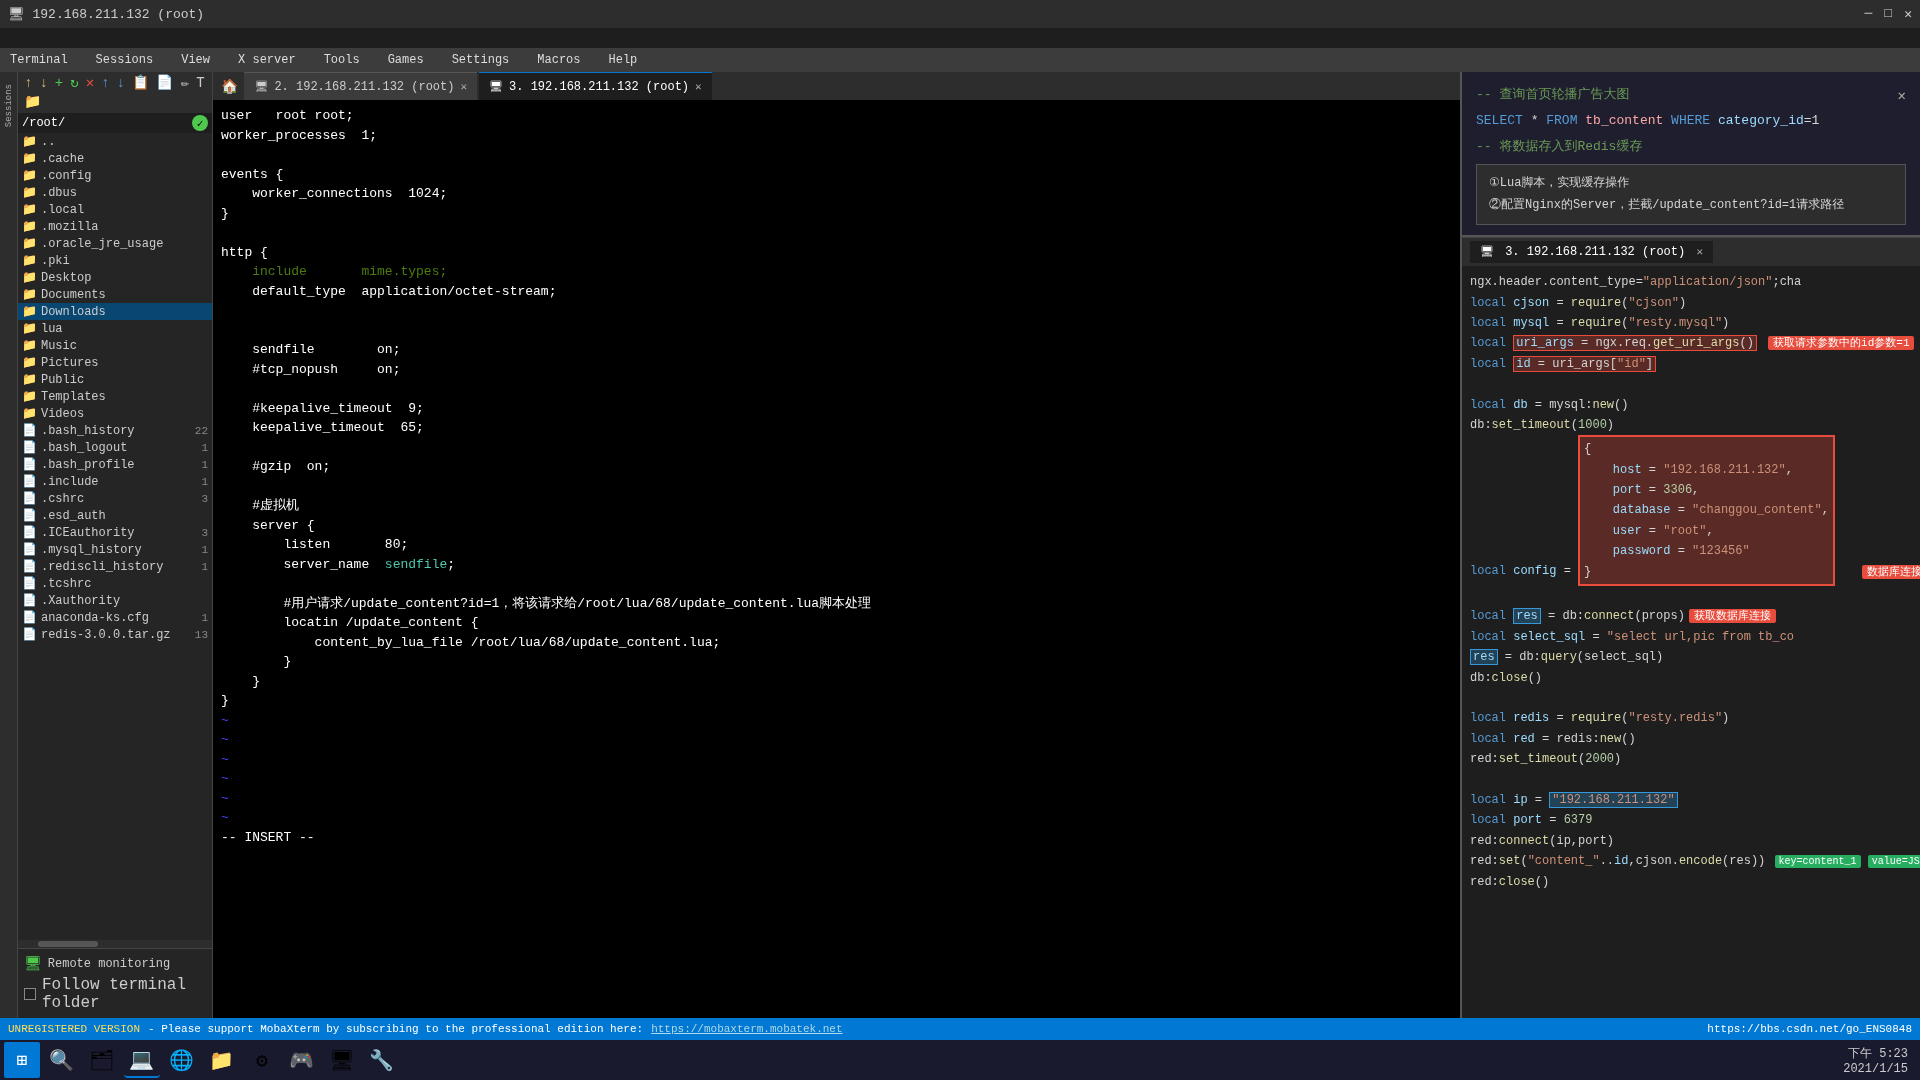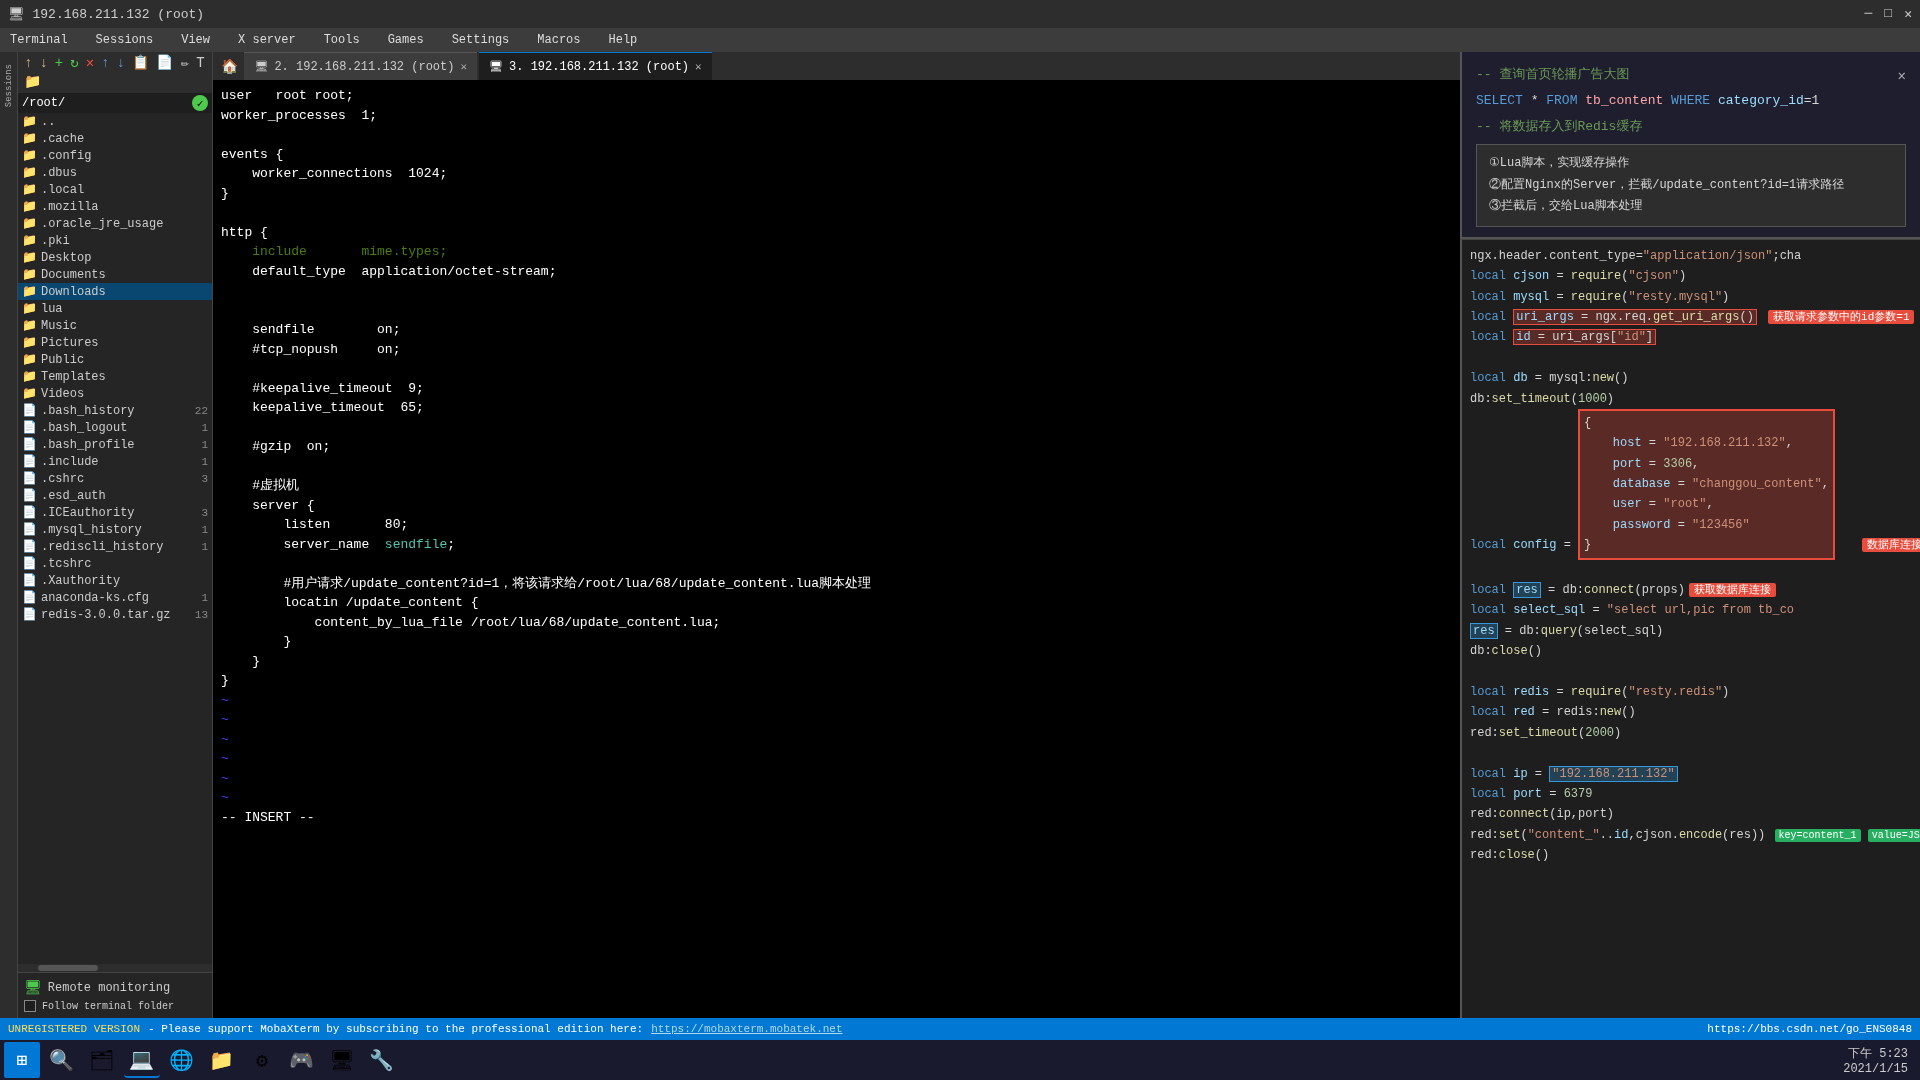--- a/index.html
+++ b/index.html
@@ -22,20 +22,21 @@
     .menu-bar {
       background: #3c3c3c;
       color: #ddd;
       font-size: 12px;
       padding: 2px 4px;
       display: flex;
       align-items: center;
       gap: 16px;
       height: 24px;
       flex-shrink: 0;
+      margin-top: 20px;
     }
     .menu-item { cursor: pointer; padding: 2px 6px; }
 
     
     .main-layout {
       display: flex;
       flex: 1;
       overflow: hidden;
     }
 
@@ -162,21 +163,21 @@
       gap: 6px;
       font-size: 12px;
       color: #ccc;
       padding: 2px;
     }
     .monitor-icon { color: #4ec94e; font-size: 14px; }
     .follow-folder {
       display: flex;
       align-items: center;
       gap: 6px;
-      font-size: 10px;
+      font-size: 16px;
       color: #ccc;
       padding: 2px;
     }
     .checkbox { width: 12px; height: 12px; border: 1px solid #888; background: #1e1e1e; flex-shrink: 0; }
 
     
     .terminal-area {
       flex: 1;
       display: flex;
       flex-direction: column;
@@ -627,25 +628,31 @@
       <div class="sql-panel" style="padding:10px 14px; line-height:2;">
         <span class="sql-close">✕</span>
         <div class="sql-comment">-- 查询首页轮播广告大图</div>
         <div>
           <span class="sql-keyword">SELECT</span> <span style="color:#d4d4d4;">*</span> <span class="sql-keyword">FROM</span> <span class="sql-table">tb_content</span> <span class="sql-keyword">WHERE</span> <span style="color:#9cdcfe;">category_id</span><span style="color:#d4d4d4;">=1</span>
         </div>
         <div class="sql-comment">-- 将数据存入到Redis缓存</div>
         <div style="background:#2d2d2d; border:1px solid #555; padding:8px 12px; margin-top:4px; color:#d4d4d4; font-size:12px; line-height:1.8;">
           <div>①Lua脚本，实现缓存操作</div>
           <div>②配置Nginx的Server，拦截/update_content?id=1请求路径</div>
-          <div>③拦截后，交给Lua脚本处理</div>
         </div>
       </div>
 
       <div class="lua-panel">
+        <div class="lua-tab-bar">
+          <div class="lua-tab active">
+            <span style="font-size:11px;">🖥</span>
+            <span style="margin-left:4px;">3. 192.168.211.132 (root)</span>
+            <span class="lua-close">✕</span>
+          </div>
+        </div>
         <div class="lua-content"><span style="color:#d4d4d4;">ngx.header.content_type=<span style="color:#ce9178;">"application/json"</span>;cha</span>
 <span style="color:#569cd6;">local</span> <span style="color:#9cdcfe;">cjson</span> = <span style="color:#dcdcaa;">require</span>(<span style="color:#ce9178;">"cjson"</span>)
 <span style="color:#569cd6;">local</span> <span style="color:#9cdcfe;">mysql</span> = <span style="color:#dcdcaa;">require</span>(<span style="color:#ce9178;">"resty.mysql"</span>)
 <span style="color:#569cd6;">local</span> <span style="background:rgba(231,76,60,0.3); border:1px solid #e74c3c; padding:0 2px;"><span style="color:#9cdcfe;">uri_args</span> = ngx.req.<span style="color:#dcdcaa;">get_uri_args</span>()</span> <span style="background:#e74c3c; color:#fff; font-size:11px; padding:1px 5px; border-radius:2px; margin-left:4px;">获取请求参数中的id参数=1</span>
 <span style="color:#569cd6;">local</span> <span style="background:rgba(231,76,60,0.3); border:1px solid #e74c3c; padding:0 2px;"><span style="color:#9cdcfe;">id</span> = uri_args[<span style="color:#ce9178;">"id"</span>]</span>
 
 <span style="color:#569cd6;">local</span> <span style="color:#9cdcfe;">db</span> = mysql:<span style="color:#dcdcaa;">new</span>()
 db:<span style="color:#dcdcaa;">set_timeout</span>(<span style="color:#b5cea8;">1000</span>)
 <span style="color:#569cd6;">local</span> <span style="color:#9cdcfe;">config</span> = <span style="background:rgba(231,76,60,0.3); border:2px solid #e74c3c; display:inline-block; padding:2px 4px;">{
     <span style="color:#9cdcfe;">host</span> = <span style="color:#ce9178;">"192.168.211.132"</span>,

